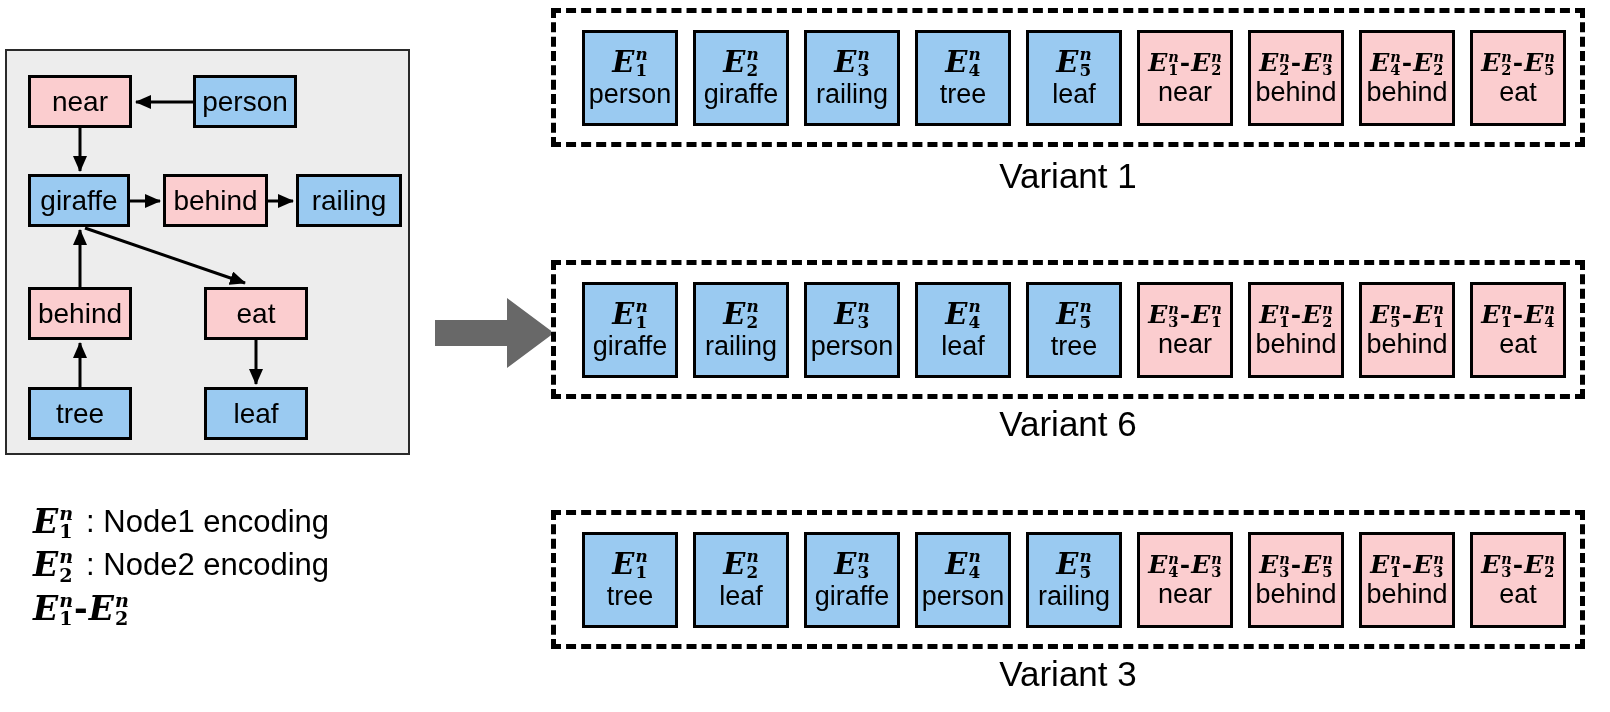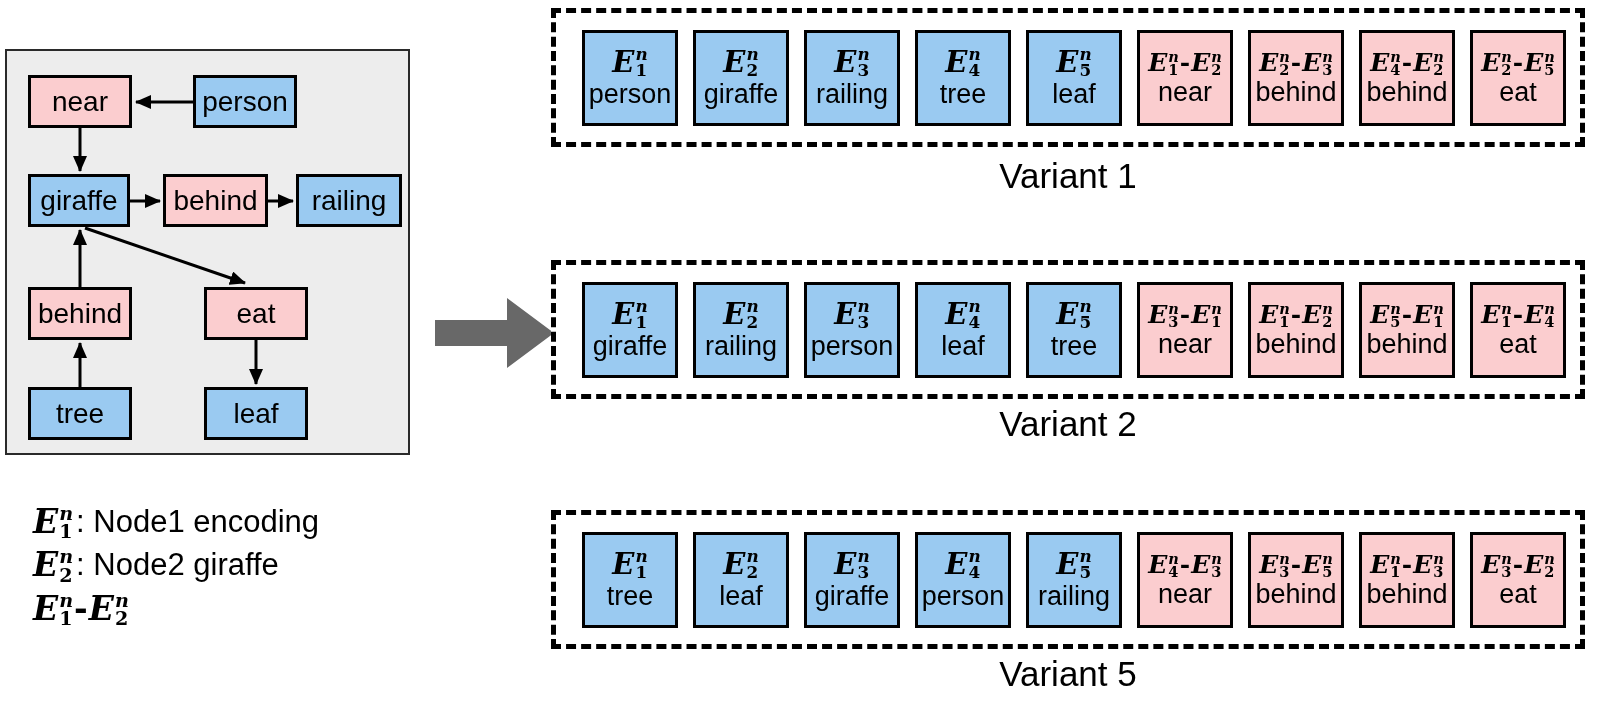--- a/index.html
+++ b/index.html
@@ -49,21 +49,21 @@
   .tok .ss{display:inline-flex;flex-direction:column;font-size:0.58em;line-height:0.95;
            margin-left:1px;transform:translateY(0.06em);}
   .tok .sup{font-style:italic;}
   .tok .sub{font-style:normal;}
   .hy{font-family:"DejaVu Serif",serif;font-weight:bold;margin:0 1px;}
 
   
   #legend{position:absolute;left:33px;top:504px;display:flex;flex-direction:column;gap:7px;}
   .legend-row{display:flex;align-items:center;font-size:31px;line-height:1.1;}
   .legend-row .lmath{font-size:33px;}
-  .legend-row .ltext{margin-left:3px;}
+  .legend-row .ltext{margin-left:13px;}
 </style>
 </head>
 <body>
 
 <div id="stage" style="--blue: #9ACAF1; --pink: #FBCDCF; --panel: #EDEDED;">
 
   <div class="panel">
     <div class="gnode rel" id="n-near">
         <span>near</span>
       </div>
@@ -340,21 +340,21 @@
           </span><span class="hy">-</span><span class="tok">
             <span class="e">E</span>
             <span class="ss">
               <span class="sup">n</span>
               <span class="sub">4</span>
             </span>
           </span></div>
         <div class="word">eat</div>
       </div>
     </div>
-  <div class="vlabel" id="vl2">Variant 2</div>
+  <div class="vlabel" id="vl2">Variant 6</div>
 
   <div class="vrow" id="v3">
       <div class="cell node">
         <div class="math"><span class="tok">
             <span class="e">E</span>
             <span class="ss">
               <span class="sup">n</span>
               <span class="sub">1</span>
             </span>
           </span></div>
@@ -458,42 +458,42 @@
           </span><span class="hy">-</span><span class="tok">
             <span class="e">E</span>
             <span class="ss">
               <span class="sup">n</span>
               <span class="sub">2</span>
             </span>
           </span></div>
         <div class="word">eat</div>
       </div>
     </div>
-  <div class="vlabel" id="vl3">Variant 5</div>
+  <div class="vlabel" id="vl3">Variant 3</div>
 
   <div id="legend">
       <div class="legend-row">
         <span class="lmath"><span class="tok">
             <span class="e">E</span>
             <span class="ss">
               <span class="sup">n</span>
               <span class="sub">1</span>
             </span>
           </span></span>
         <span class="ltext">: Node1 encoding</span>
       </div>
       <div class="legend-row">
         <span class="lmath"><span class="tok">
             <span class="e">E</span>
             <span class="ss">
               <span class="sup">n</span>
               <span class="sub">2</span>
             </span>
           </span></span>
-        <span class="ltext">: Node2 giraffe</span>
+        <span class="ltext">: Node2 encoding</span>
       </div>
       <div class="legend-row">
         <span class="lmath"><span class="tok">
             <span class="e">E</span>
             <span class="ss">
               <span class="sup">n</span>
               <span class="sub">1</span>
             </span>
           </span><span class="hy">-</span><span class="tok">
             <span class="e">E</span>

